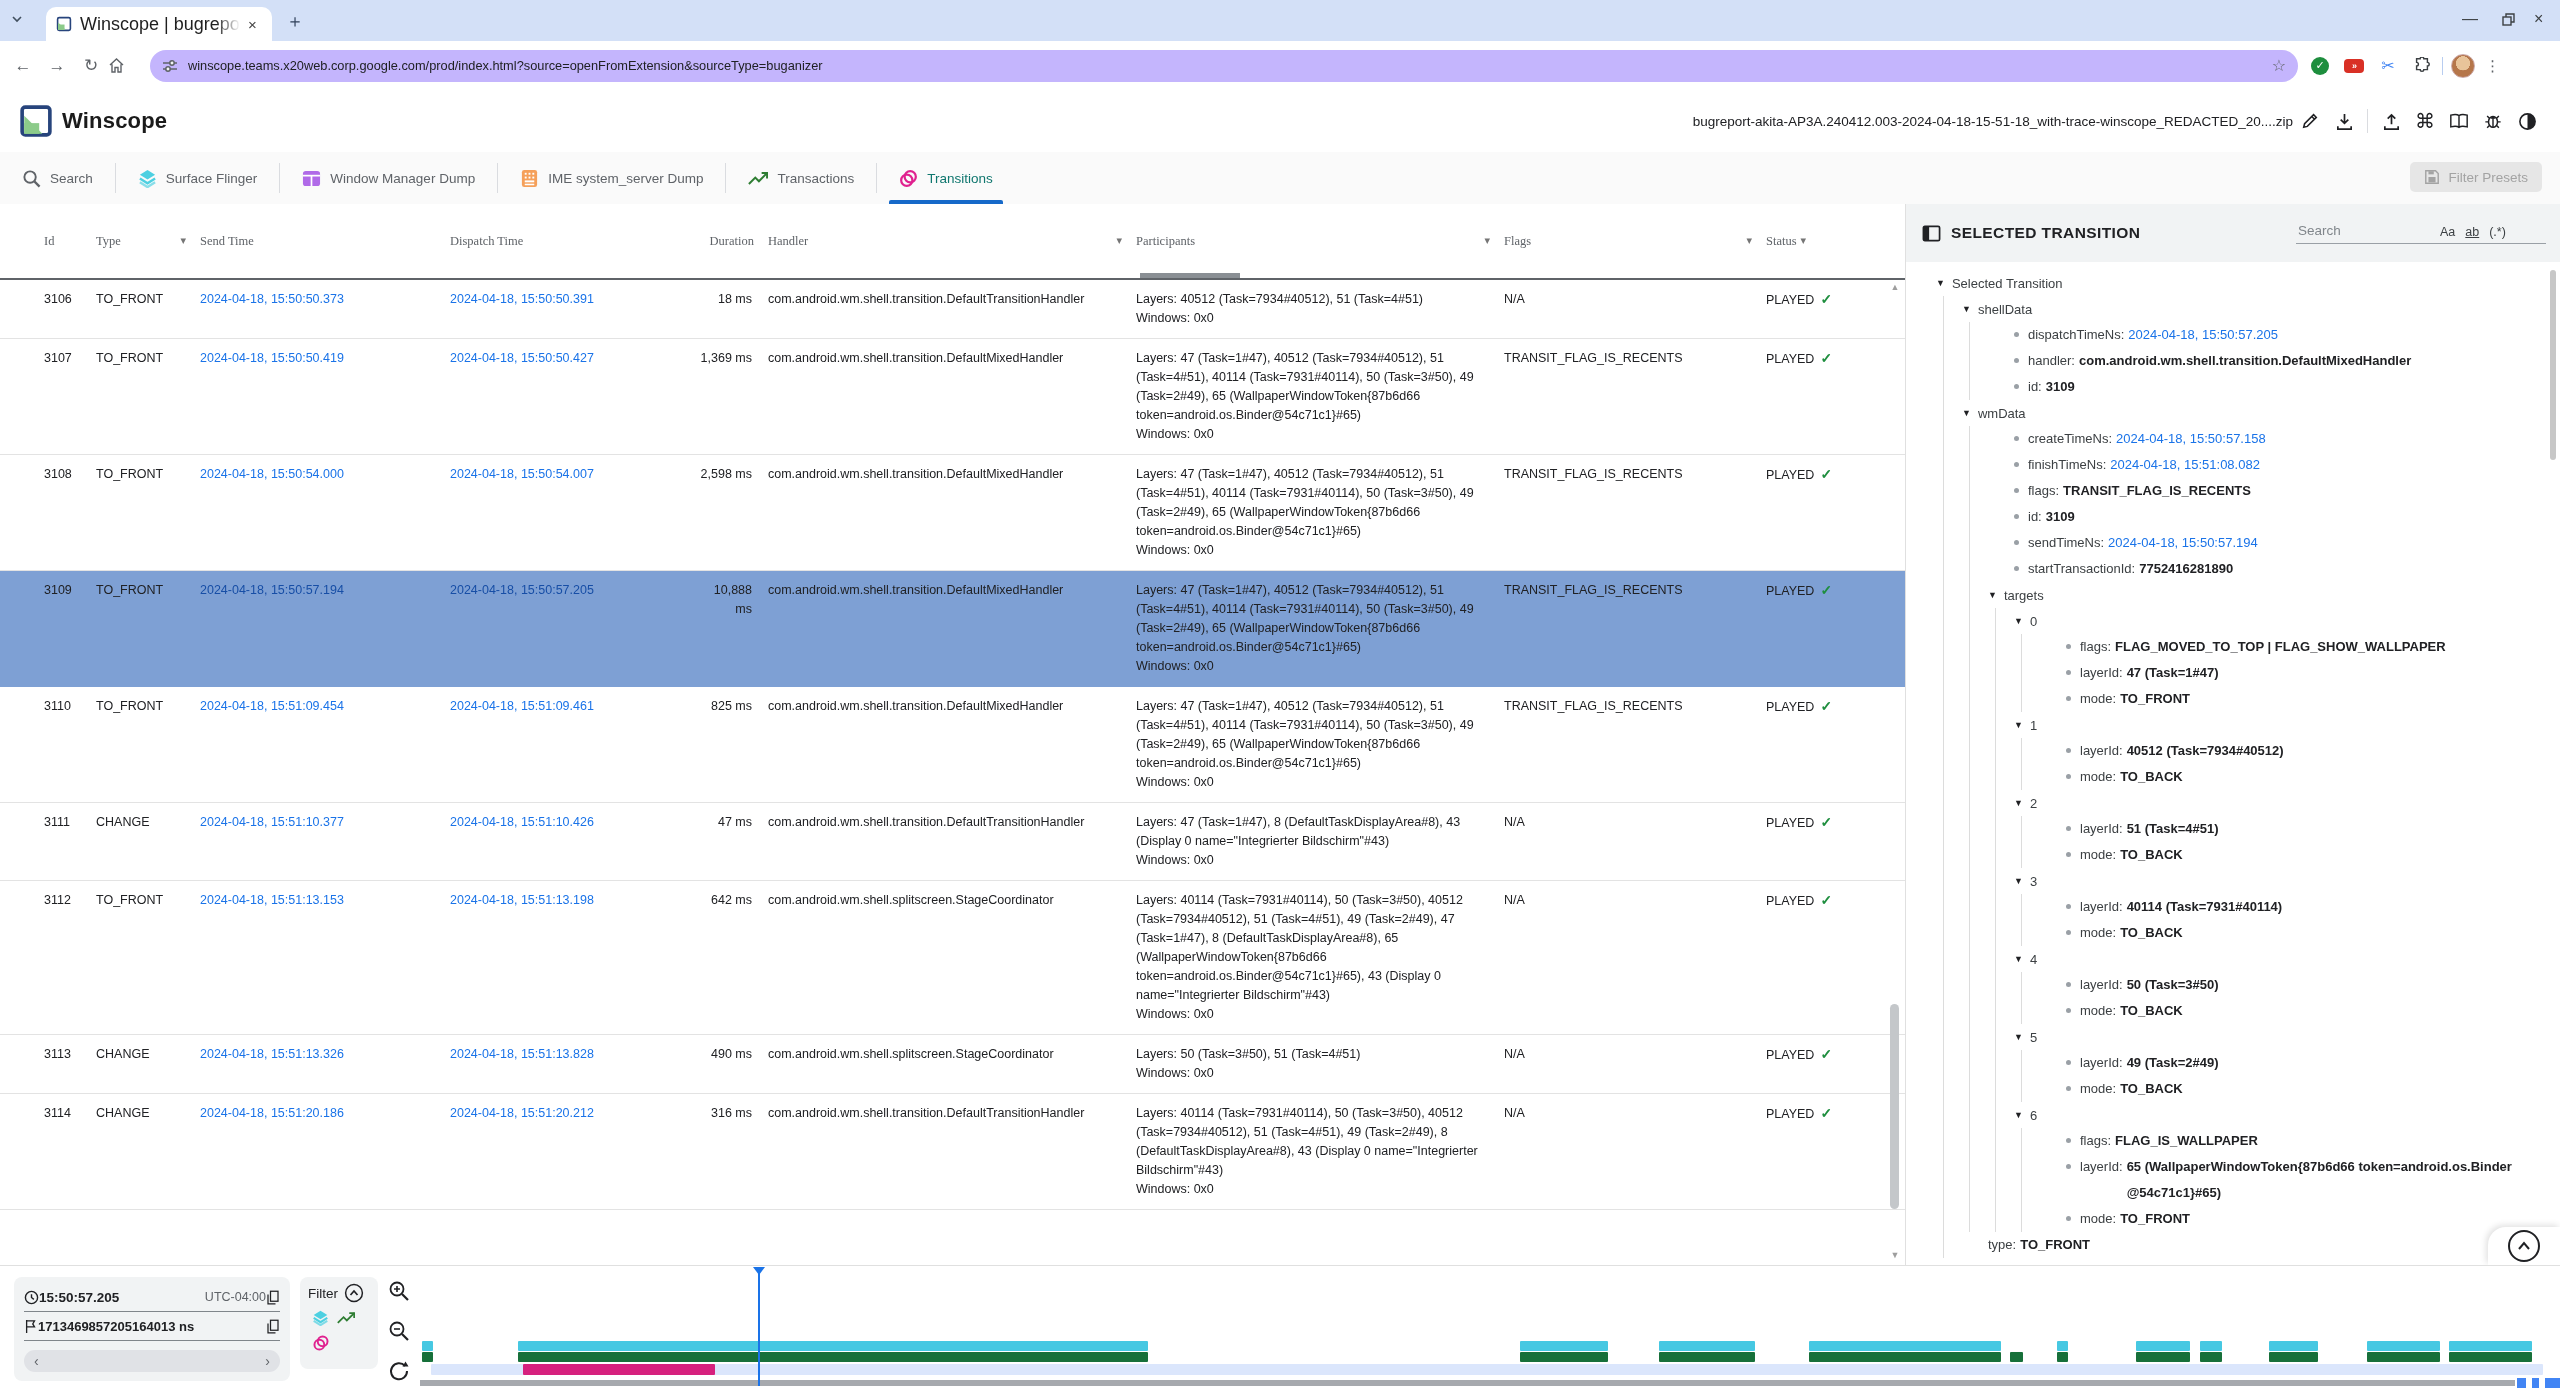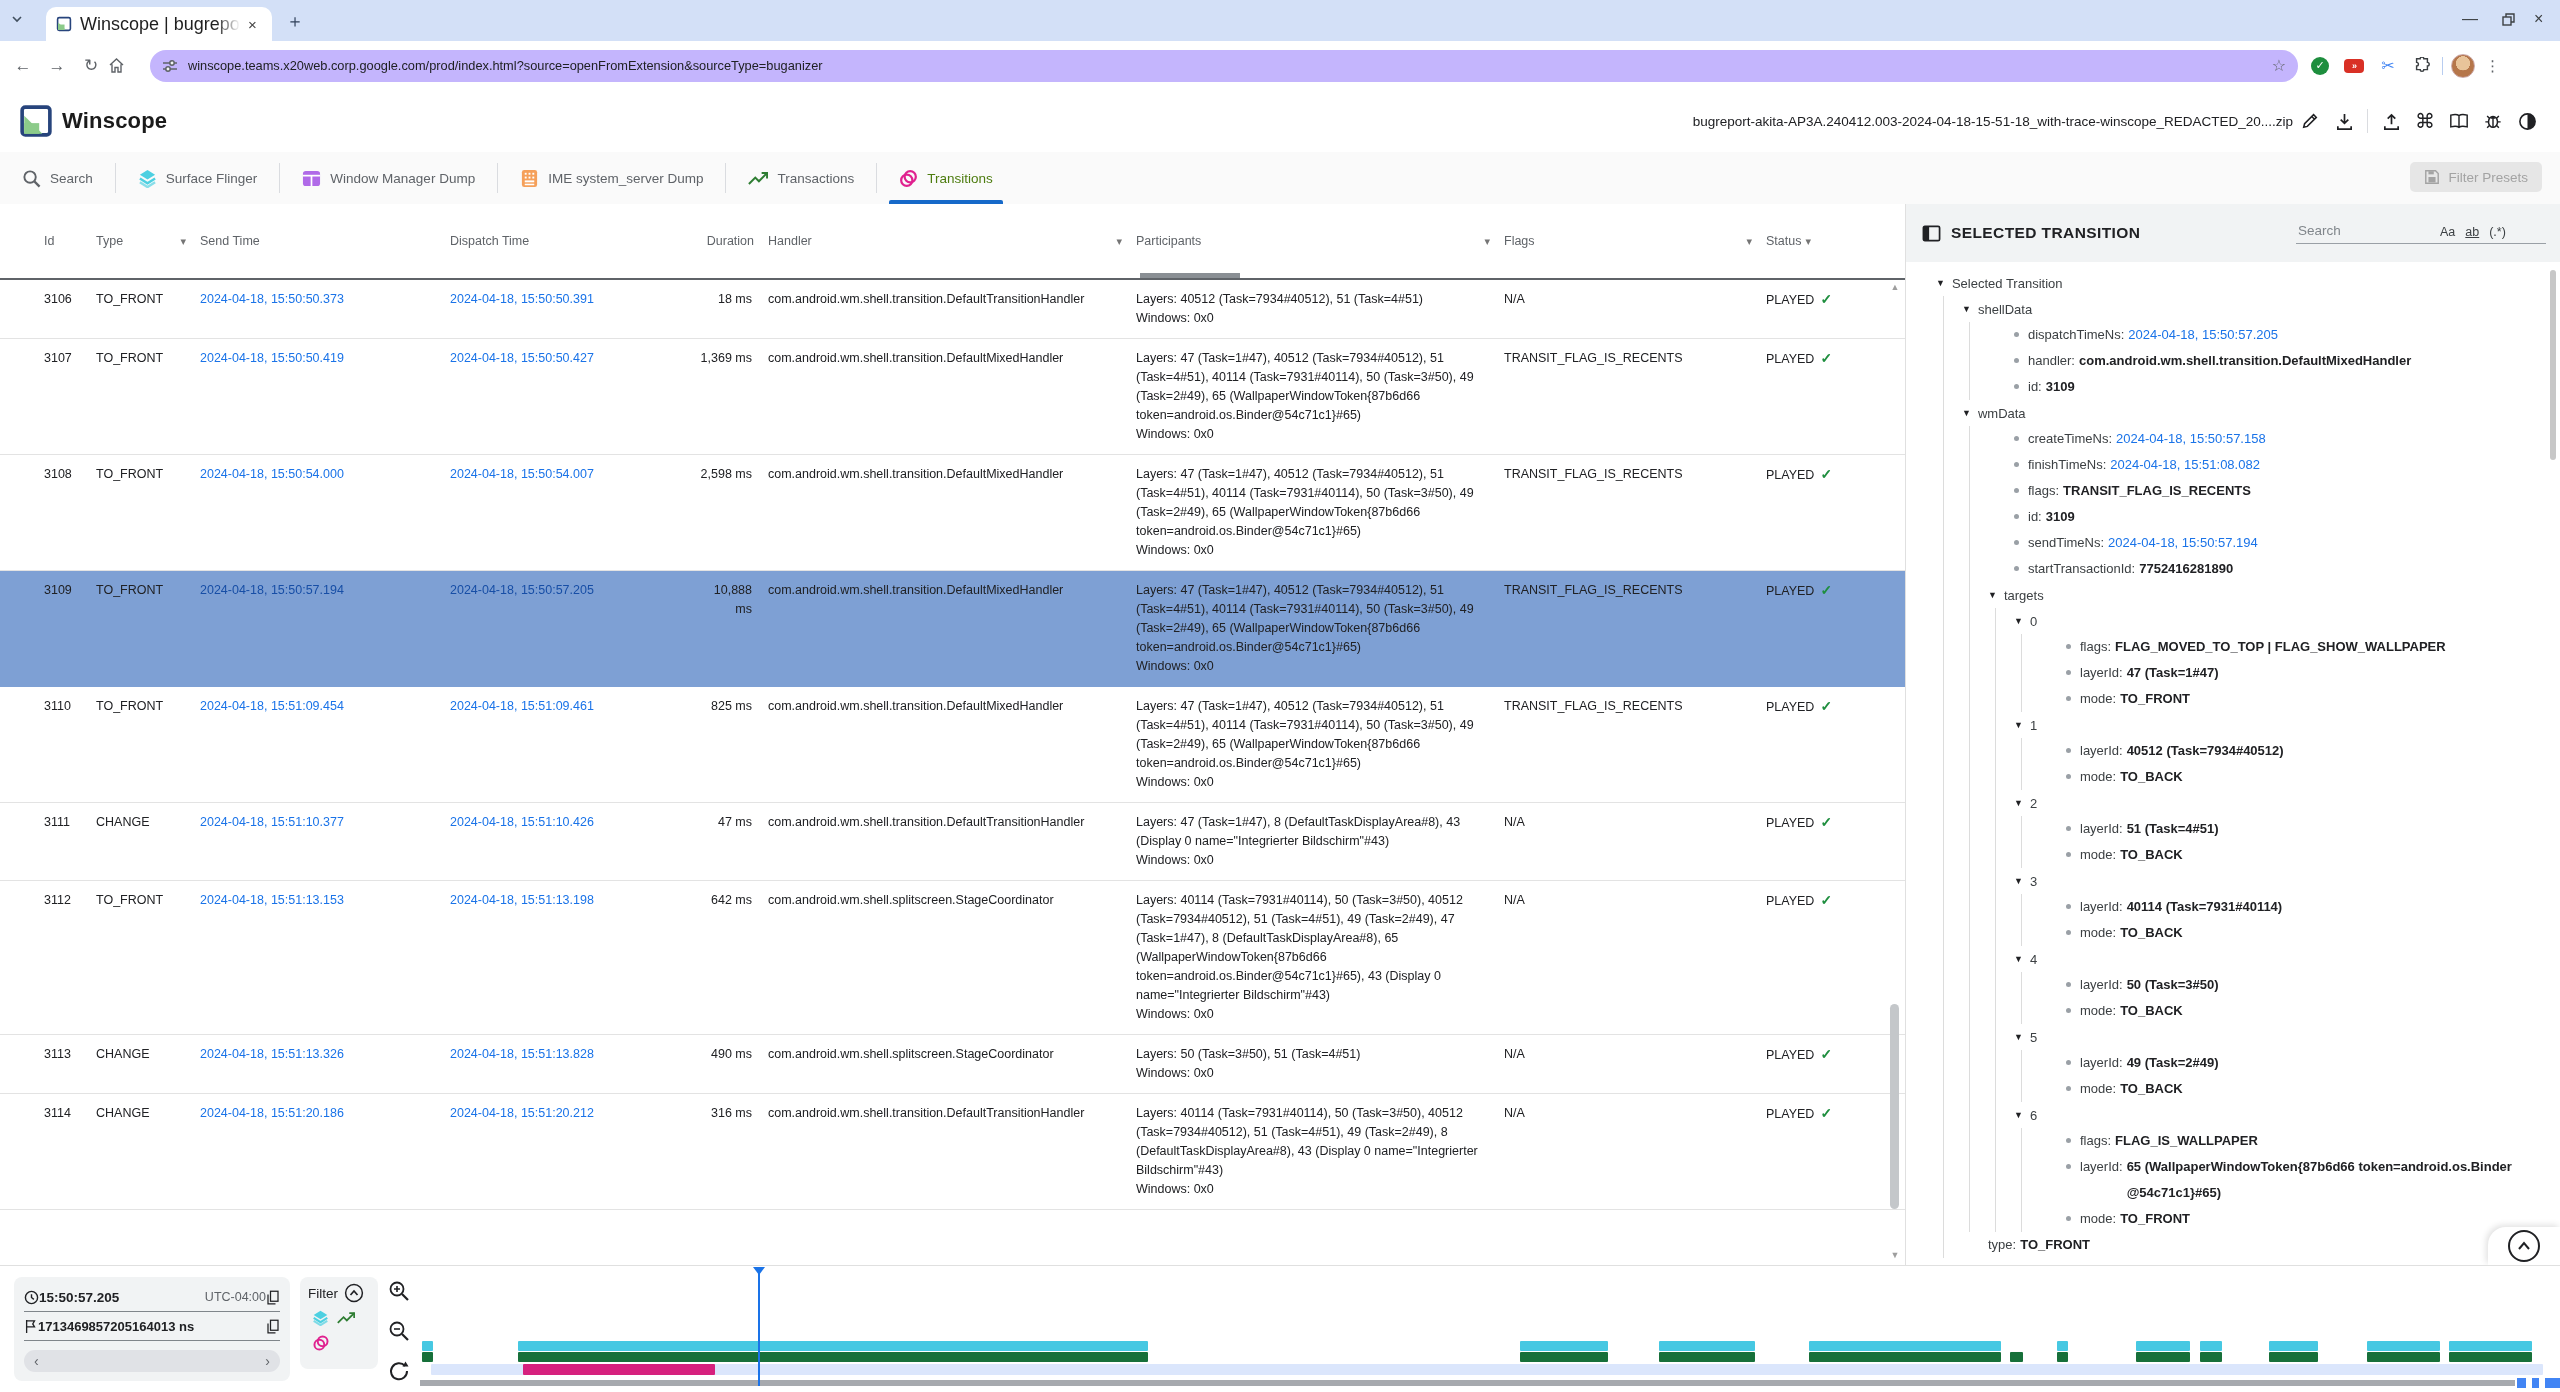--- a/index.html
+++ b/index.html
@@ -38,31 +38,31 @@
   .appheader{left:0;top:90px;width:2560px;height:62px;background:#fff;display:flex;align-items:center;}
   .app-title{font-size:22px;font-weight:700;color:#1b1b1b;margin-left:10px;letter-spacing:.2px;}
   .file-name{font-size:13.5px;color:#202124;}
   .hact{width:34px;display:flex;justify-content:center;align-items:center;color:#202124;}
   .hdiv{width:1px;height:24px;background:#dadce0;margin:0 6px;}
 
   
   .apptabs{left:0;top:152px;width:2560px;height:52px;background:#fafafa;border-bottom:1px solid #e4e4e4;
     display:flex;align-items:center;}
   .atab{display:flex;align-items:center;gap:9px;padding:0 22px;height:100%;font-size:13.5px;color:#5f6368;position:relative;}
-  .atab.active{color:#4d7c0f;}
+  .atab.active{color:#0f766e;}
   .atab.active::after{content:"";position:absolute;left:12px;right:12px;bottom:0;height:4px;background:#1669c9;border-radius:2px 2px 0 0;}
   .tabsep{width:1px;height:30px;background:#dadce0;}
   .filter-presets{position:absolute;right:18px;top:10px;height:30px;background:#e6e6e6;border-radius:5px;
     display:flex;align-items:center;gap:8px;padding:0 14px;color:#a3a3a3;font-size:13.5px;}
 
   
   .tablewrap{left:0;top:204px;width:1905px;height:1061px;background:#fff;overflow:hidden;}
   .thead{display:grid;grid-template-columns:52px 104px 250px 250px 68px 368px 368px 262px 140px;
     padding:0 0 0 44px;height:74px;align-items:center;color:#5f6368;font-size:12.5px;border-bottom:2px solid #5f6368;}
-  .th{display:flex;align-items:center;gap:4px;padding-right:14px;}
+  .th{display:flex;align-items:flex-start;gap:4px;padding-right:14px;font-family:Liberation Serif, serif;}
   .th.between{justify-content:space-between;}
   .th.right{justify-content:flex-end;}
   .caret{color:#757575;font-size:11px;}
   .rows{font-size:12.5px;line-height:19px;}
   .trow{display:grid;grid-template-columns:52px 104px 250px 250px 68px 368px 368px 262px 140px;
     padding:10px 0 10px 44px;border-bottom:1px solid #e3e3e3;align-items:start;}
   .trow.sel{background:#7ea0d4;border-bottom:1px solid #7ea0d4;}
   .tc{padding-right:16px;word-wrap:break-word;}
   .tc.right{text-align:right;}
   .tlink{color:#1a73e8;cursor:pointer;}

